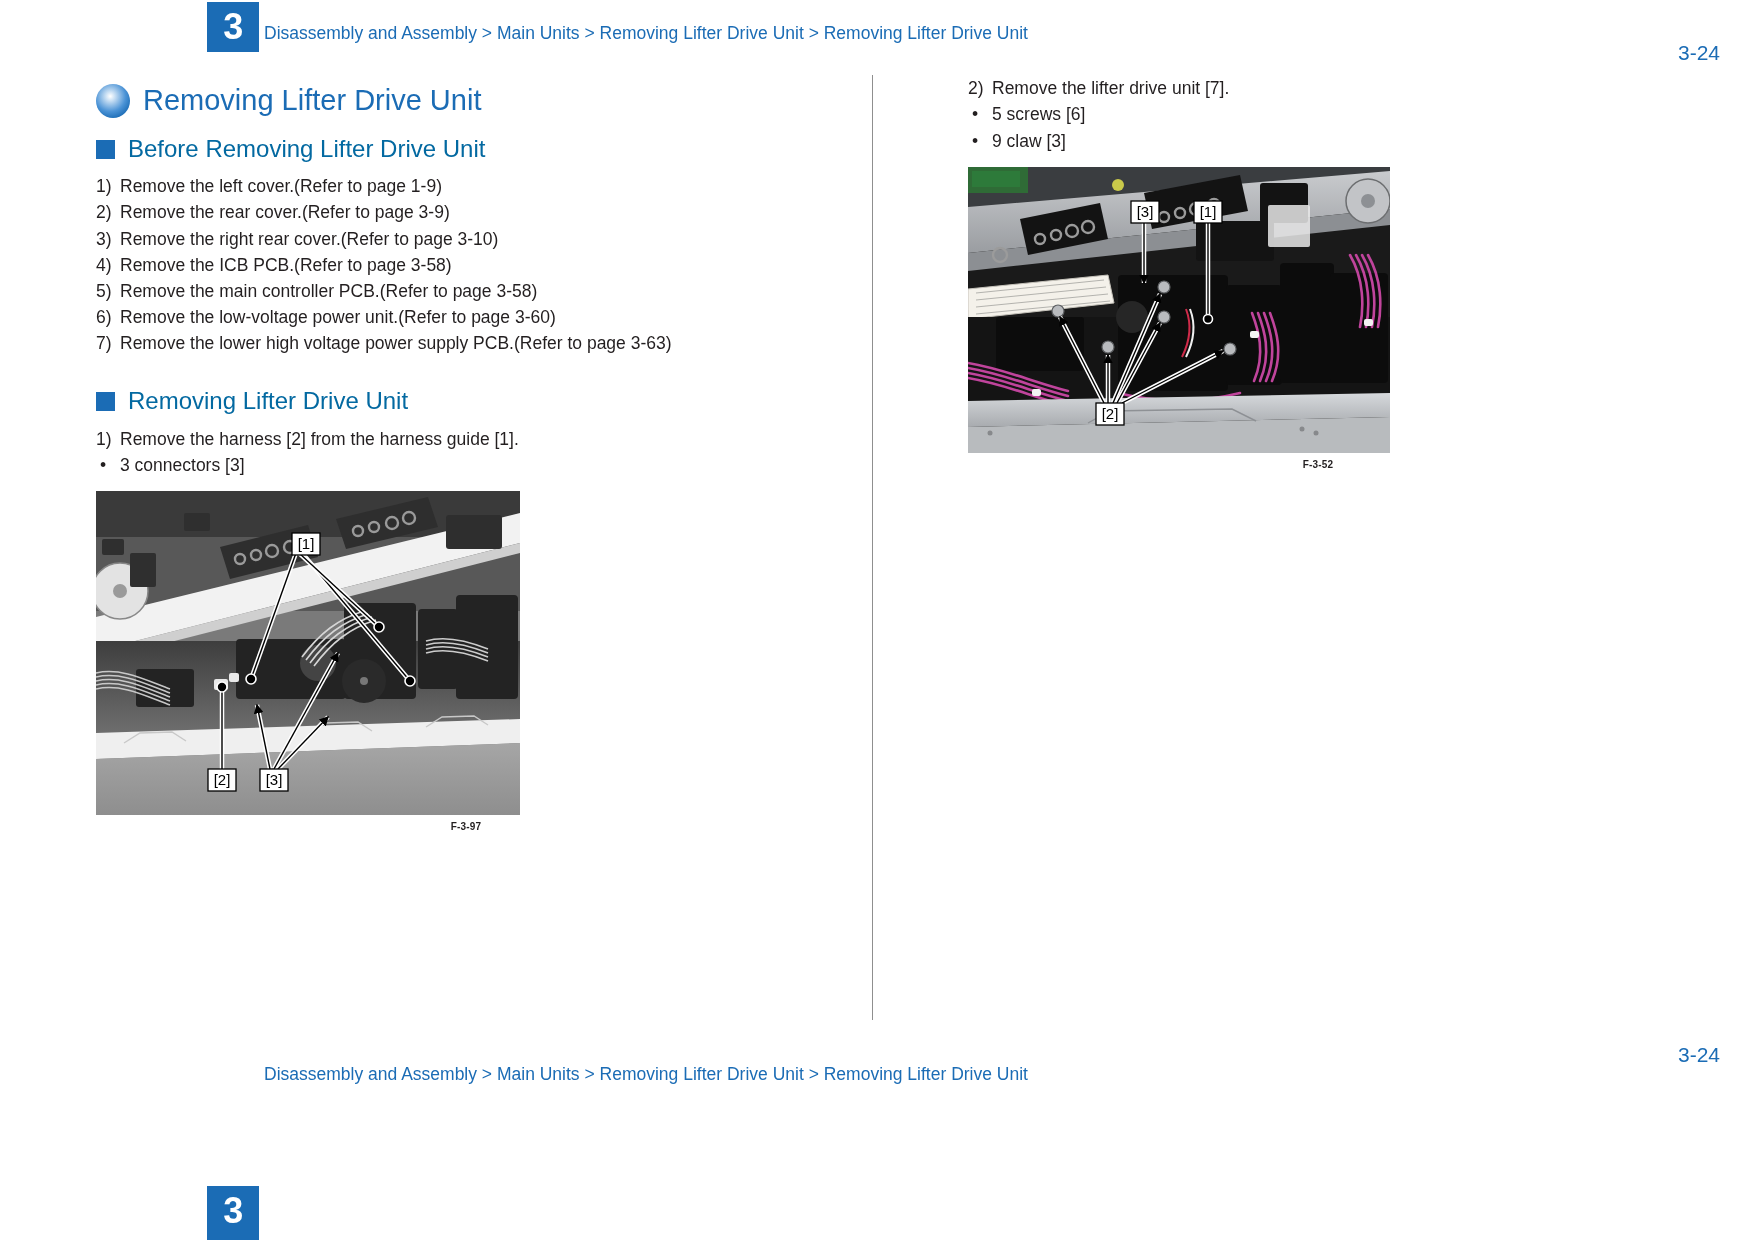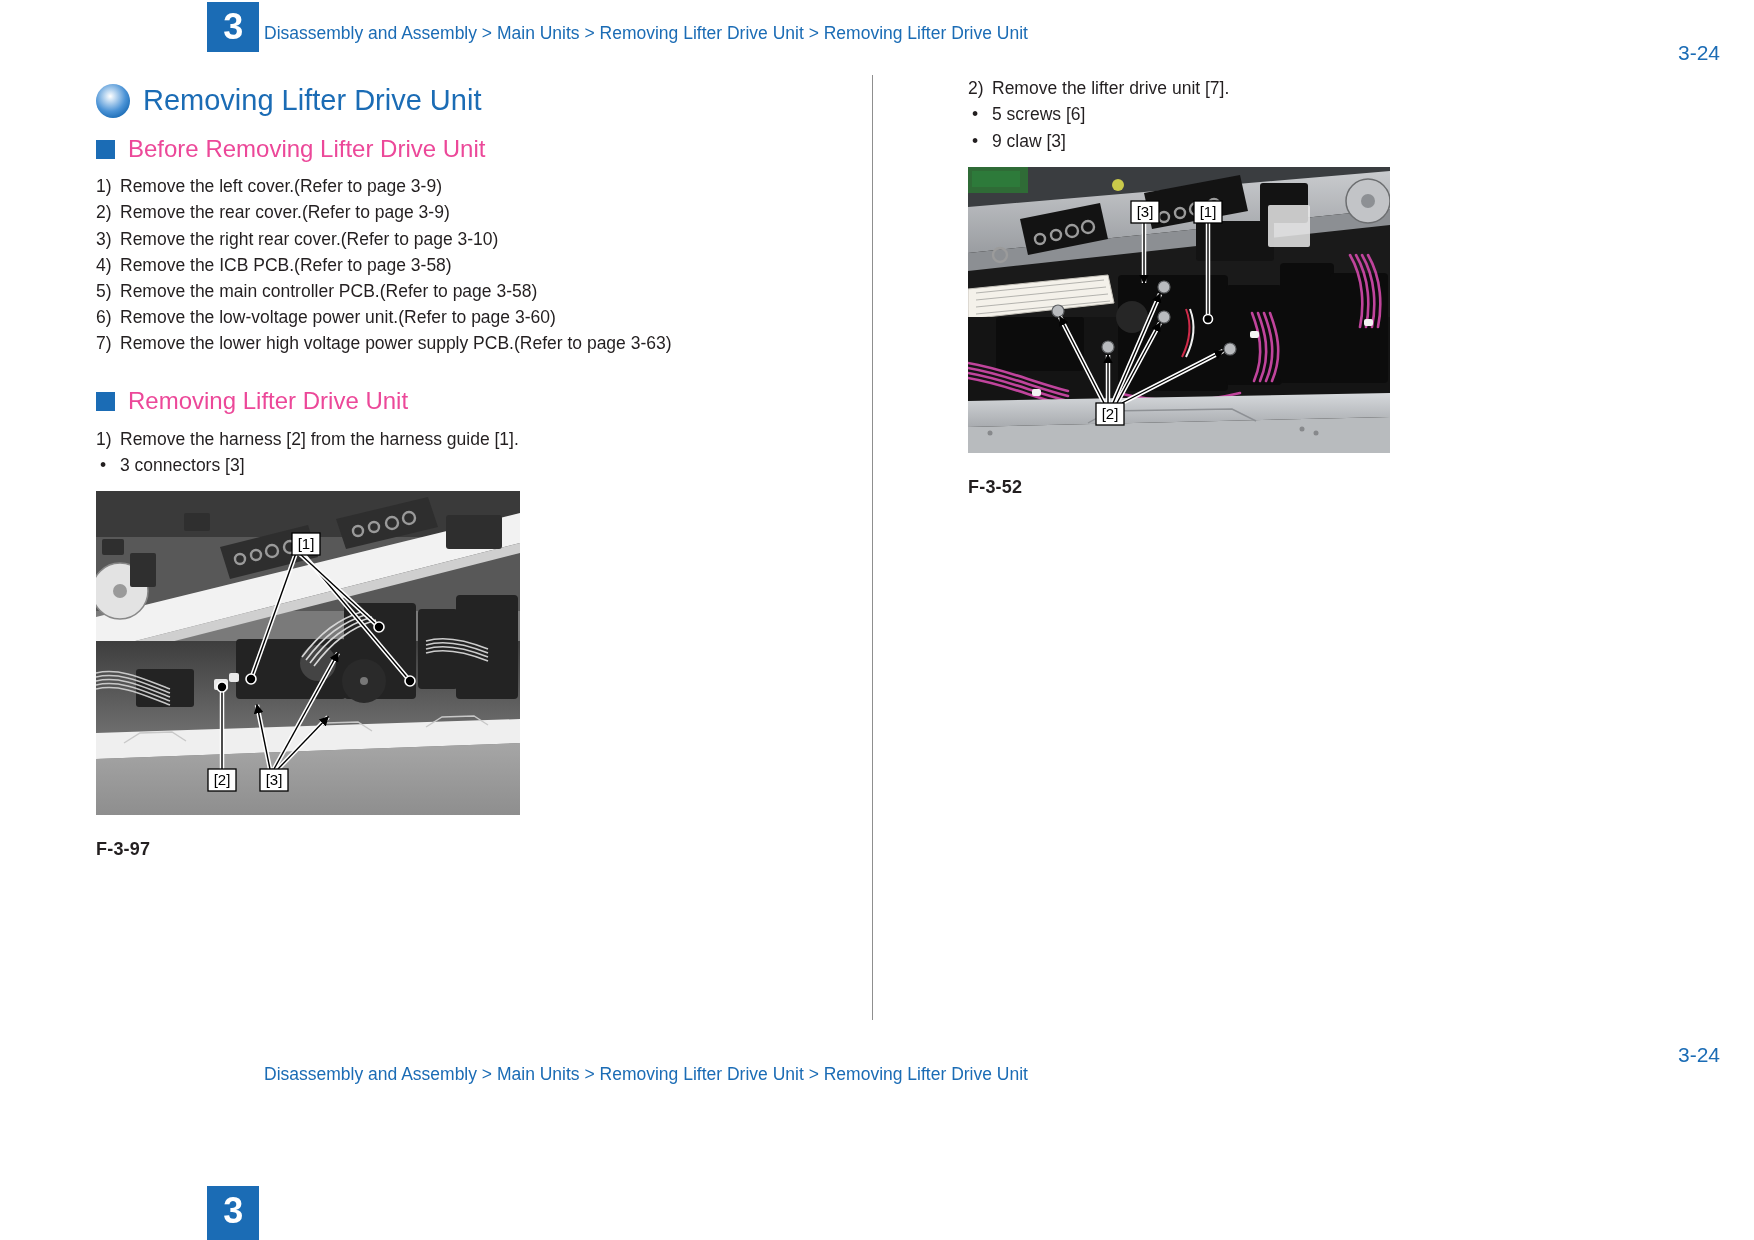--- a/index.html
+++ b/index.html
@@ -90,21 +90,21 @@
     flex: 0 0 auto;
   }
   .h1-text {
     font-size: 29px; color: #1b6cb5; line-height: 1.1;
   }
 
   .h2-row { display: flex; align-items: center; gap: 13px; margin: 18px 0 10px 0; }
   .h2-square {
     width: 19px; height: 19px; background: #1b6cb5; flex: 0 0 auto;
   }
-  .h2-text { font-size: 24px; color: #ec4899; line-height: 1.1; }
+  .h2-text { font-size: 24px; color: #0369a1; line-height: 1.1; }
 
   ol.numlist { list-style: none; margin: 16px 0 0 0; padding: 0; }
   ol.numlist li {
     font-size: 17.5px;
     line-height: 1.0;
     margin-bottom: 8.6px;
     display: flex;
     align-items: flex-start;
   }
   .num-marker { width: 24px; flex: 0 0 auto; }
@@ -114,24 +114,25 @@
   ul.bullets li {
     font-size: 17.5px;
     line-height: 1.0;
     margin-bottom: 9px;
     display: flex;
     align-items: flex-start;
   }
   .bul-marker { width: 24px; flex: 0 0 auto; text-align: left; padding-left: 4px; }
 
   .fig-caption {
-    font-size: 18px;
+    font-size: 10px;
     font-weight: bold;
+    text-align: center;
     color: #231f20;
-    margin-top: 24px;
+    margin-top: 6px;
     letter-spacing: 0.2px;
   }
 
   
   .figure-box { position: relative; }
   .figure-box svg { display: block; }
   .cal-box {
     fill: #ffffff; stroke: #000000; stroke-width: 1.3;
   }
   .cal-txt {
@@ -159,21 +160,21 @@
   </div>
 
   <div class="h2-row">
     <div class="h2-square"></div>
     <div class="h2-text">Before Removing Lifter Drive Unit</div>
   </div>
 
   <ol class="numlist">
     <li>
       <span class="num-marker">1)</span>
-      <span class="num-body">Remove the left cover.(Refer to page 3-9)</span>
+      <span class="num-body">Remove the left cover.(Refer to page 1-9)</span>
     </li>
     <li>
       <span class="num-marker">2)</span>
       <span class="num-body">Remove the rear cover.(Refer to page 3-9)</span>
     </li>
     <li>
       <span class="num-marker">3)</span>
       <span class="num-body">Remove the right rear cover.(Refer to page 3-10)</span>
     </li>
     <li>

